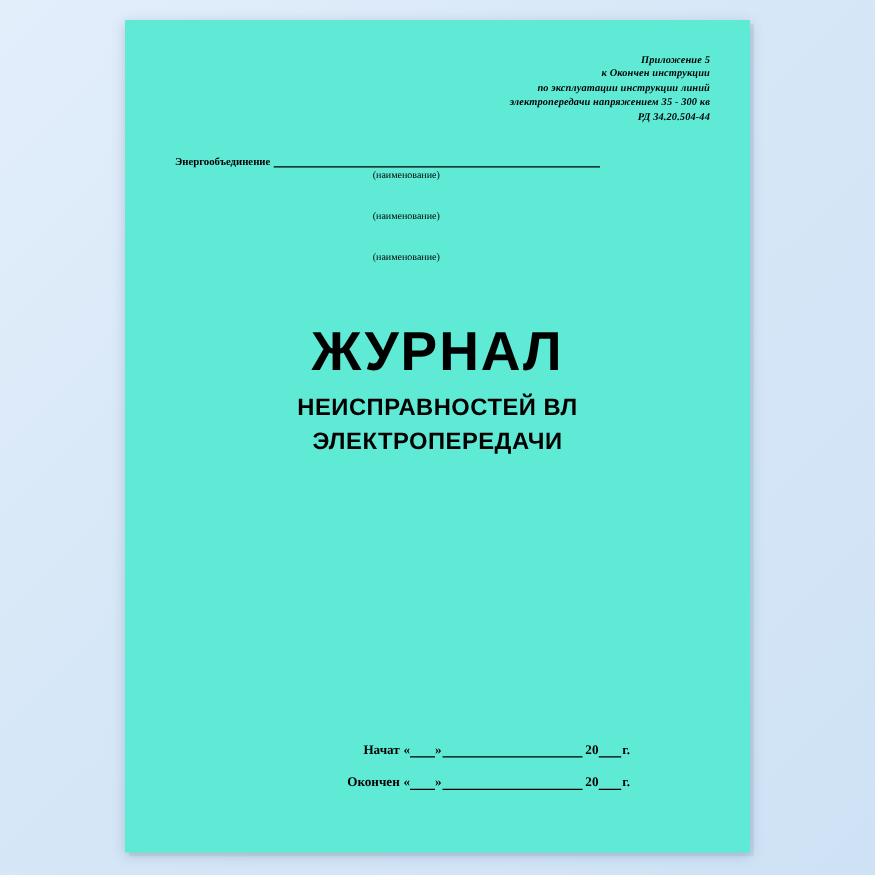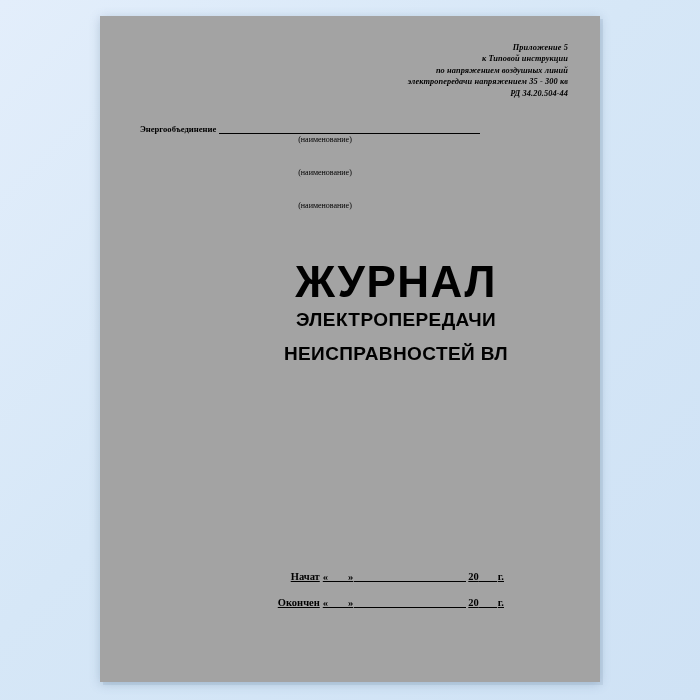--- a/index.html
+++ b/index.html
@@ -29,21 +29,21 @@
     filter: blur(0px);
     opacity: 0.55;
     transform: translate(3px, 3px);
   }
   .page {
     position: absolute;
     left: 100px;
     top: 16px;
     width: 500px;
     height: 666px;
-    background: #a3a3a3;
+    background: #5eead4;
     box-shadow: 0 2px 10px rgba(70,100,135,0.28);
     overflow: hidden;
   }
   .sheet-inner {
     position: absolute;
     left: 0; top: 0;
     width: 500px; height: 666px;
   }
 
   
@@ -108,21 +108,20 @@
   .fill-note.shift { padding-left: 38px; }
 
   
   .title-block {
     position: absolute;
     left: 0;
     top: 242px;
     width: 500px;
     text-align: center;
     color: #000;
-    margin-left: 46px;
   }
   .title-main {
     font-family: "Liberation Sans", sans-serif;
     font-weight: bold;
     font-size: 44px;
     letter-spacing: 1.5px;
     line-height: 48px;
   }
   .title-sub {
     font-family: "Liberation Sans", sans-serif;
@@ -130,23 +129,22 @@
     font-size: 19px;
     letter-spacing: 0.4px;
     line-height: 27px;
     margin-top: 7px;
   }
 
   
   .bottom-block {
     position: absolute;
     left: 0;
-    top: 540px;
+    top: 564px;
     width: 436px;
-    text-decoration: underline;
   }
   .bottom-row {
     display: flex;
     justify-content: flex-end;
     align-items: flex-end;
     padding-right: 32px;
     height: 26px;
     font-family: "Liberation Serif", serif;
     font-weight: bold;
     font-size: 10.5px;
@@ -180,22 +178,22 @@
 <body>
 
 <div class="backdrop"></div>
 <div class="page-shadow"></div>
 
 <div class="page">
   <div class="sheet-inner">
 
     <div class="ref-block">
       <div>Приложение 5</div>
-      <div>к Типовой инструкции</div>
-      <div>по напряжением воздушных линий</div>
+      <div>к Окончен инструкции</div>
+      <div>по эксплуатации инструкции линий</div>
       <div>электропередачи напряжением 35 - 300 кв</div>
       <div>РД 34.20.504-44</div>
     </div>
 
     <div class="fill-rows">
 
       <div class="fill-row">
         <div class="fill-line">
           <span class="fill-label">Энергообъединение</span>
           <span class="fill-rule"></span>
@@ -214,22 +212,22 @@
       <div class="fill-row">
         <div class="fill-note shift">
           <span>(наименование)</span>
         </div>
       </div>
 
     </div>
 
     <div class="title-block">
       <div class="title-main">ЖУРНАЛ</div>
+      <div class="title-sub">НЕИСПРАВНОСТЕЙ ВЛ</div>
       <div class="title-sub" style="margin-top:0">ЭЛЕКТРОПЕРЕДАЧИ</div>
-      <div class="title-sub">НЕИСПРАВНОСТЕЙ ВЛ</div>
     </div>
 
     <div class="bottom-block">
 
       <div class="bottom-row">
         <span class="bl-label">Начат</span>
         <span class="bl-quote">«</span>
         <span class="bl-short"></span>
         <span class="bl-quote">»</span>
         <span class="bl-long"></span>

